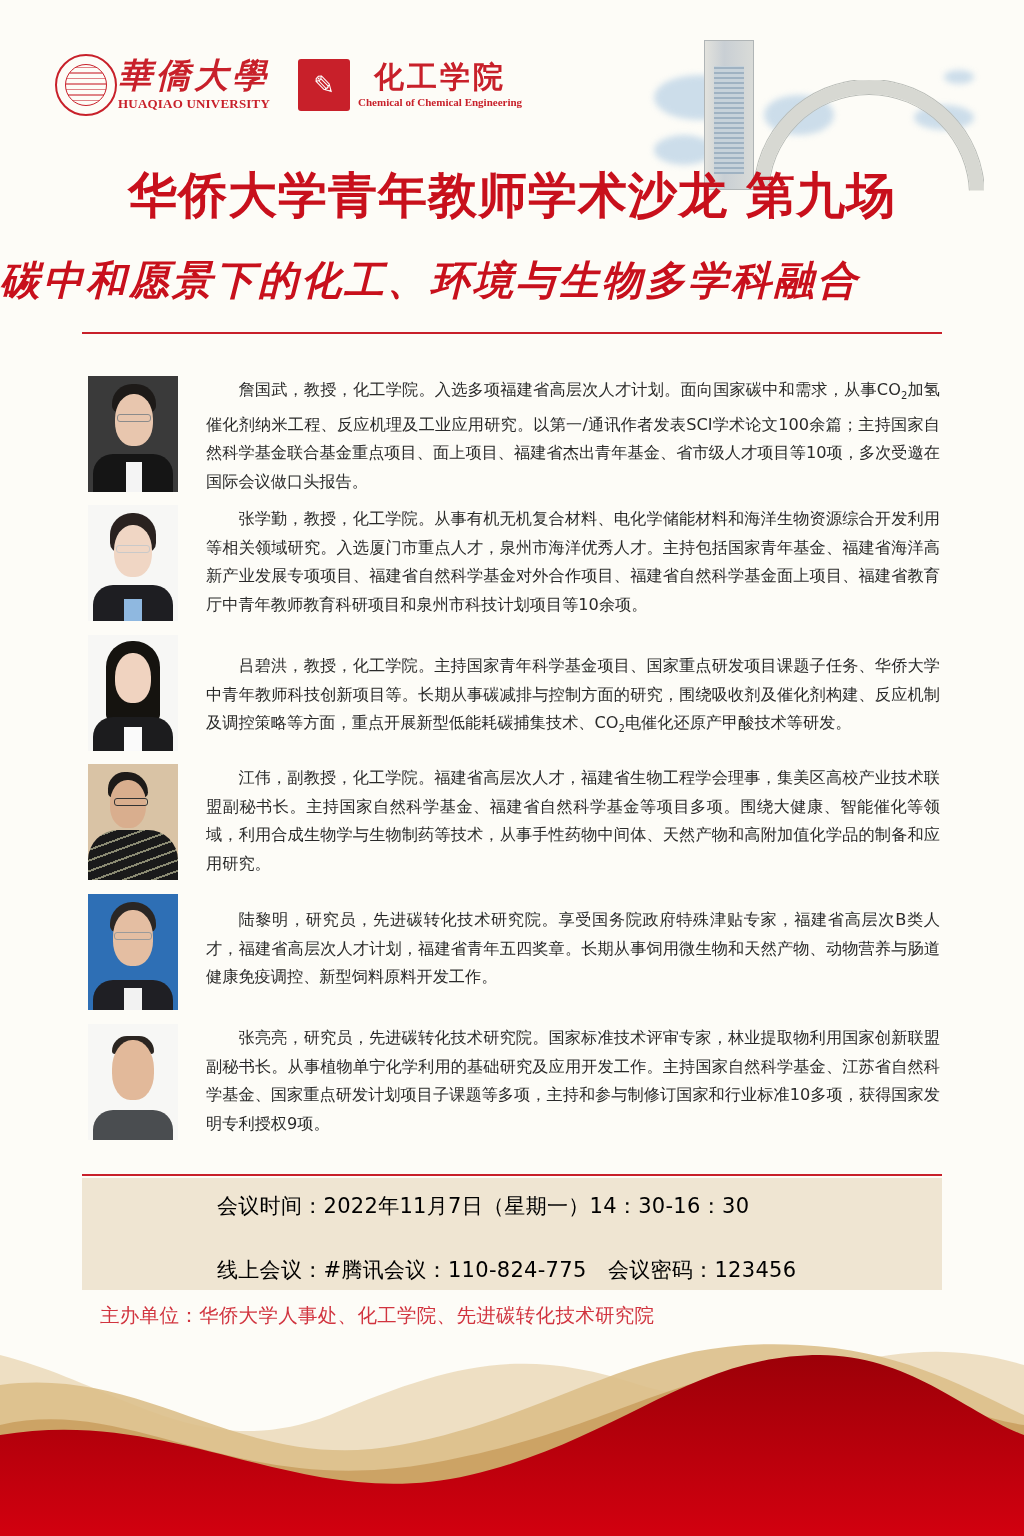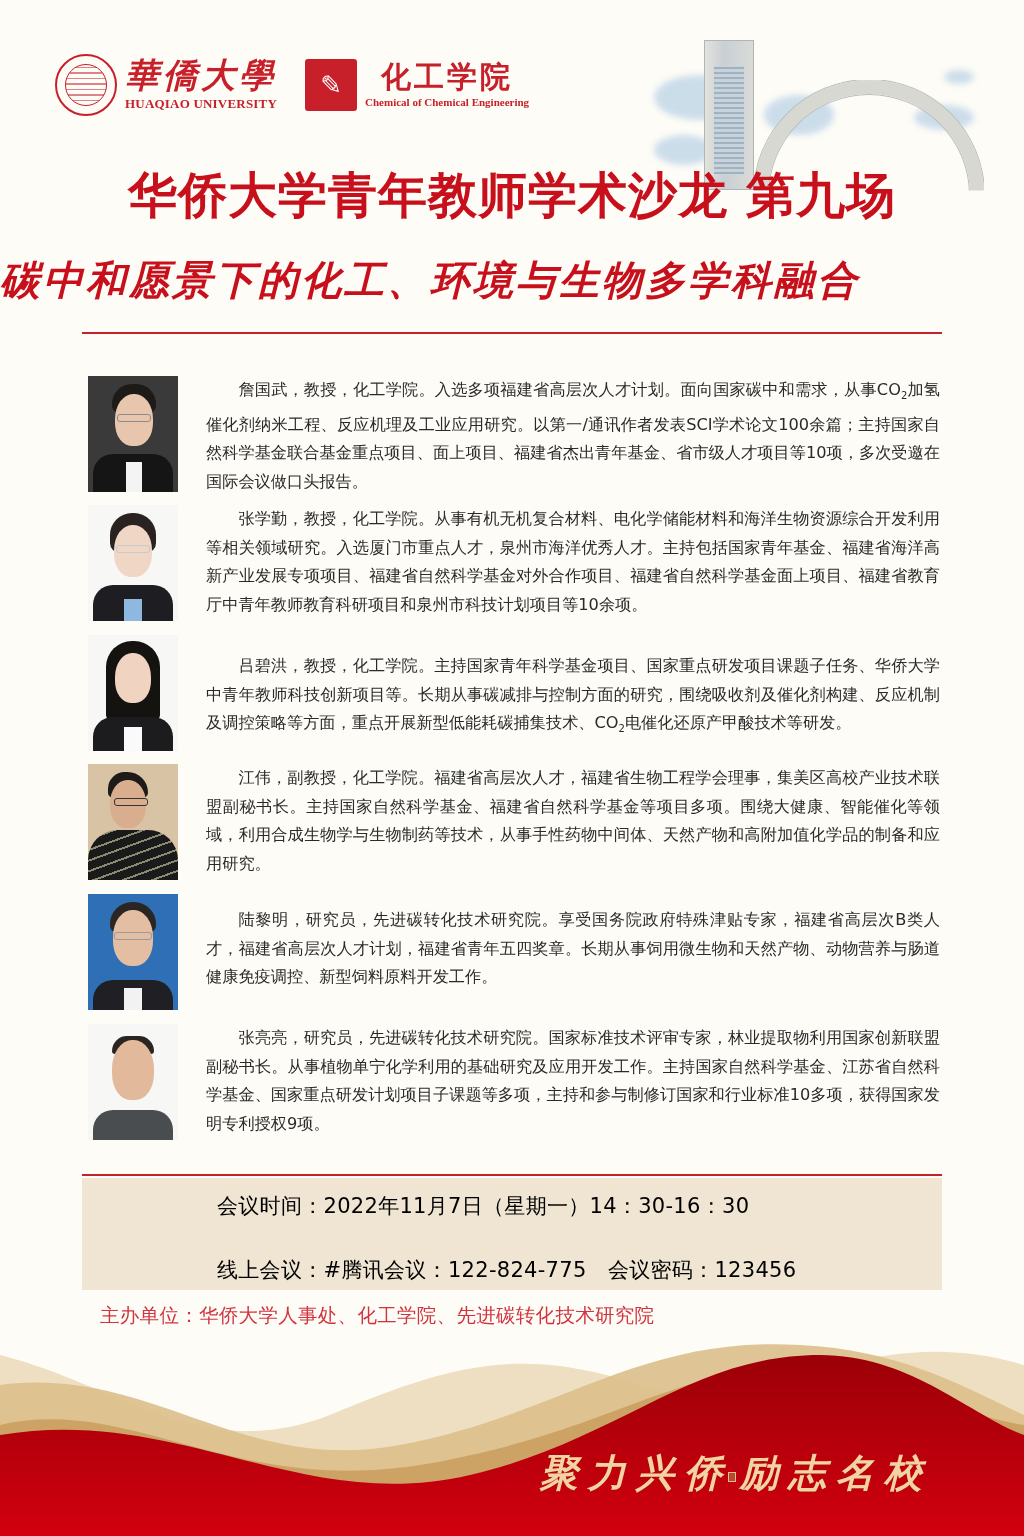--- a/index.html
+++ b/index.html
@@ -7,21 +7,21 @@
   body {
     background: #fdfcf7;
     font-family: "DejaVu Sans", "Liberation Sans", sans-serif;
     position: relative;
     color: #222;
   }
   .poster { position: absolute; left: 0; top: 0; width: 1024px; height: 1536px; overflow: hidden; }
 
   
   .logos { position: absolute; left: 55px; top: 50px; height: 70px; display: flex; align-items: center; gap: 28px; }
-  .uni-logo { display: flex; align-items: center; gap: 8px; }
+  .uni-logo { display: flex; align-items: center; gap: 1px; }
   .seal {
     width: 62px; height: 62px; border: 2px solid #c8202a; border-radius: 50%;
     display: flex; align-items: center; justify-content: center; position: relative;
   }
   .seal::before {
     content: ""; width: 40px; height: 40px; border-radius: 50%;
     border: 1.5px solid #c8202a;
     background: repeating-linear-gradient(0deg, transparent 0 4px, rgba(200,32,42,.55) 4px 5.5px);
   }
   .uni-text { display: flex; flex-direction: column; align-items: flex-start; }
@@ -184,33 +184,30 @@
       <div class="p-hair" style="left:24px;top:12px;width:42px;height:18px;border-radius:20px 20px 4px 4px;background:#2b2521;"></div>
       <div class="p-head" style="left:24px;top:16px;width:42px;height:60px;background:#e2b99a;"></div>
       <div class="p-body" style="background:#4a4d50;height:30px;"></div>
     </div>
     <div class="bio" style="top:0;"><span>张亮亮，研究员，先进碳转化技术研究院。国家标准技术评审专家，林业提取物利用国家创新联盟副秘书长。从事植物单宁化学利用的基础研究及应用开发工作。主持国家自然科学基金、江苏省自然科学基金、国家重点研发计划项目子课题等多项，主持和参与制修订国家和行业标准10多项，获得国家发明专利授权9项。</span></div>
   </div>
 
   <div class="divider" style="top:1174px;"></div>
   <div class="info-box">
     <div class="info-line" style="top:14px;">会议时间：2022年11月7日（星期一）14：30-16：30</div>
-    <div class="info-line" style="top:78px;">线上会议：#腾讯会议：122-824-775　会议密码：123456</div>
+    <div class="info-line" style="top:78px;">线上会议：#腾讯会议：110-824-775　会议密码：123456</div>
   </div>
   <div class="organizer">主办单位：华侨大学人事处、化工学院、先进碳转化技术研究院</div>
 
   <svg class="waves" viewBox="0 0 1024 211" preserveAspectRatio="none">
     <defs>
       <linearGradient id="redg" x1="0" y1="0" x2="0" y2="1">
         <stop offset="0" stop-color="#9c0008"></stop>
         <stop offset="1" stop-color="#d2000f"></stop>
       </linearGradient>
     </defs>
     <path d="M0,30 C120,60 200,140 330,90 C450,40 520,20 640,60 C760,100 860,-10 1024,40 L1024,211 L0,211 Z" fill="#ecdcbc" opacity="0.9"></path>
     <path d="M0,60 C150,40 240,150 400,120 C560,90 640,10 800,20 C900,25 960,60 1024,90 L1024,211 L0,211 Z" fill="#dcbf8a" opacity="0.9"></path>
     <path d="M0,100 C130,70 230,170 420,140 C600,110 660,50 790,40 C880,35 950,90 1024,100 L1024,211 L0,211 Z" fill="#c99d5e" opacity="0.85"></path>
     <path d="M0,110 C180,80 300,190 470,150 C620,115 690,30 820,30 C910,30 970,90 1024,110 L1024,211 L0,211 Z" fill="url(#redg)"></path>
   </svg>
 
-  <div class="slogan">
-    <span>聚力兴侨</span><span class="slogan-seal"></span><span>励志名校</span>
-  </div>
 </div>
 
 </body></html>

